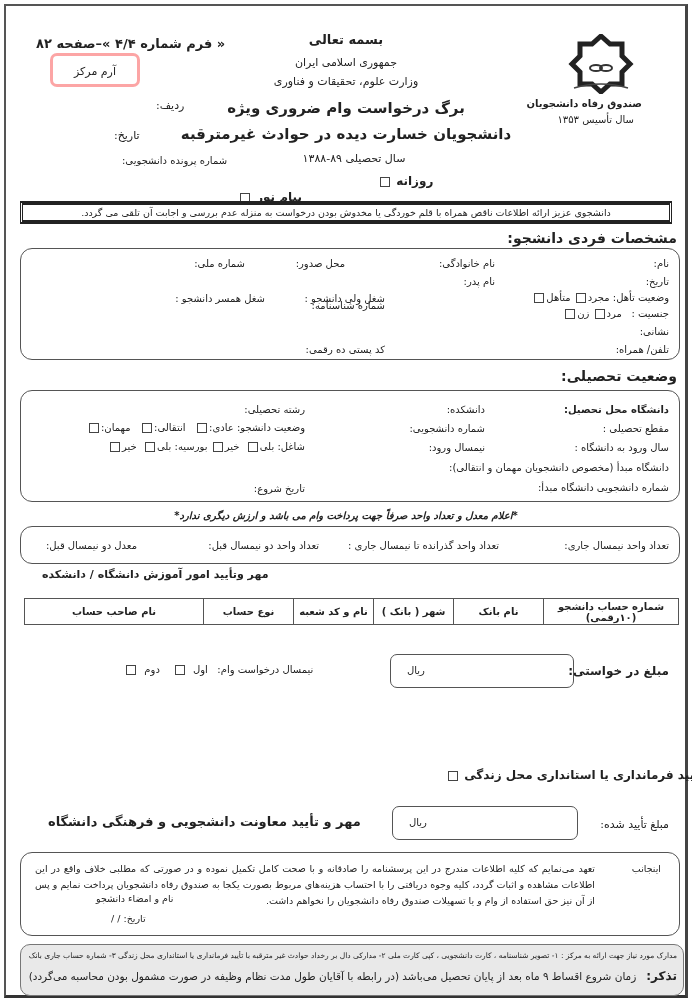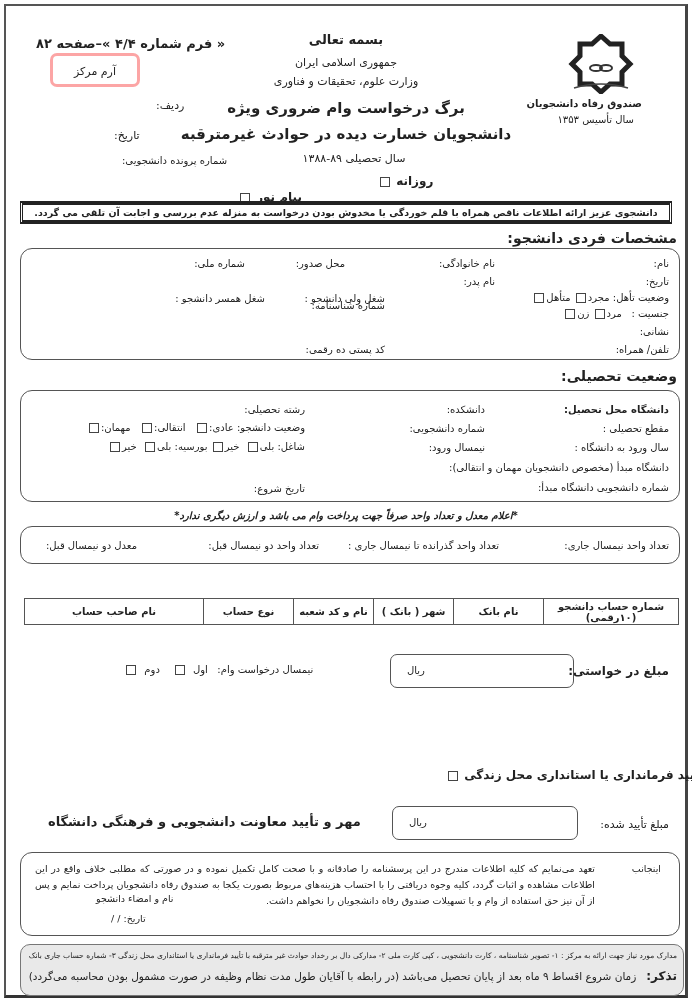--- a/index.html
+++ b/index.html
@@ -12,21 +12,21 @@
   .t11 { font-size: 11px; }
   .t12 { font-size: 12px; }
   .t13 { font-size: 13px; }
   .b { font-weight: bold; }
   .cb { display: inline-block; width: 10px; height: 10px; border: 1px solid #444; vertical-align: middle; margin: 0 2px; background: #fff; }
   .rbox { position: absolute; border: 1px solid #555; border-radius: 12px; }
   
   .logo { position: absolute; left: 560px; top: 28px; width: 70px; height: 60px; }
   .form-code { position: absolute; left: 30px; top: 30px; font-size: 13px; }
   .center-box { position: absolute; left: 44px; top: 47px; width: 90px; height: 34px; border: 3px solid #fca5a5; border-radius: 7px; font-size: 11px; text-align: center; line-height: 32px; }
-  .notice { position: absolute; left: 14px; top: 195px; width: 652px; height: 23px; border: 3px double #222; border-top: 4px solid #222; border-bottom: 4px solid #222; font-size: 9.5px; font-weight: bold; text-align: center; line-height: 15px; }
+  .notice { position: absolute; left: 14px; top: 195px; width: 652px; height: 23px; border: 3px double #222; border-top: 4px solid #222; border-bottom: 4px solid #222; font-size: 9.5px; font-weight: normal; text-align: center; line-height: 15px; }
   table.bank { position: absolute; left: 18px; top: 592px; width: 655px; border-collapse: collapse; font-size: 10px; direction: rtl; }
   table.bank th, table.bank td { border: 1px solid #555; height: 26px; text-align: center; font-weight: normal; }
   table.bank th { font-weight: bold; font-size: 10px; }
   table.bank td.bankname { font-size: 14px; font-weight: bold; }
   .para { font-size: 10.5px; line-height: 22px; text-align: justify; }
   .footer-box { position: absolute; left: 14px; top: 938px; width: 664px; height: 52px; border: 1px solid #777; border-radius: 10px; background: #e9e9e9; }
 </style>
 </head>
 <body>
 
@@ -116,20 +116,21 @@
   <div class="abs t10 rtl" style="right:380px;top:477px;">تاریخ شروع:</div>
 
   <div class="abs rtl b" style="left:140px;top:504px;width:400px;text-align:center;font-size:10px;font-style:italic;">*اعلام معدل و تعداد واحد صرفاً جهت پرداخت وام می باشد و ارزش دیگری ندارد*</div>
 
   <div class="rbox" style="left:14px;top:520px;width:660px;height:38px;"></div>
   <div class="abs t10 rtl" style="right:16px;top:534px;">تعداد واحد نیمسال جاری:</div>
   <div class="abs t10 rtl" style="right:186px;top:534px;">تعداد واحد گذرانده تا نیمسال جاری :</div>
   <div class="abs t10 rtl" style="right:366px;top:534px;">تعداد واحد دو نیمسال قبل:</div>
   <div class="abs t10 rtl" style="right:548px;top:534px;">معدل دو نیمسال قبل:</div>
 
+  <div class="abs t11 b rtl" style="left:36px;top:562px;">مهر وتأیید امور آموزش دانشگاه / دانشکده</div>
 
   <table class="bank">
     <tbody>
         <tr>
       <th style="width:135px;">شماره حساب دانشجو (۱۰رقمی)</th>
       <th style="width:90px;">نام بانک</th>
       <th style="width:80px;">شهر ( بانک )</th>
       <th style="width:80px;">نام و کد شعبه</th>
       <th style="width:90px;">نوع حساب</th>
       <th>نام صاحب حساب</th>

